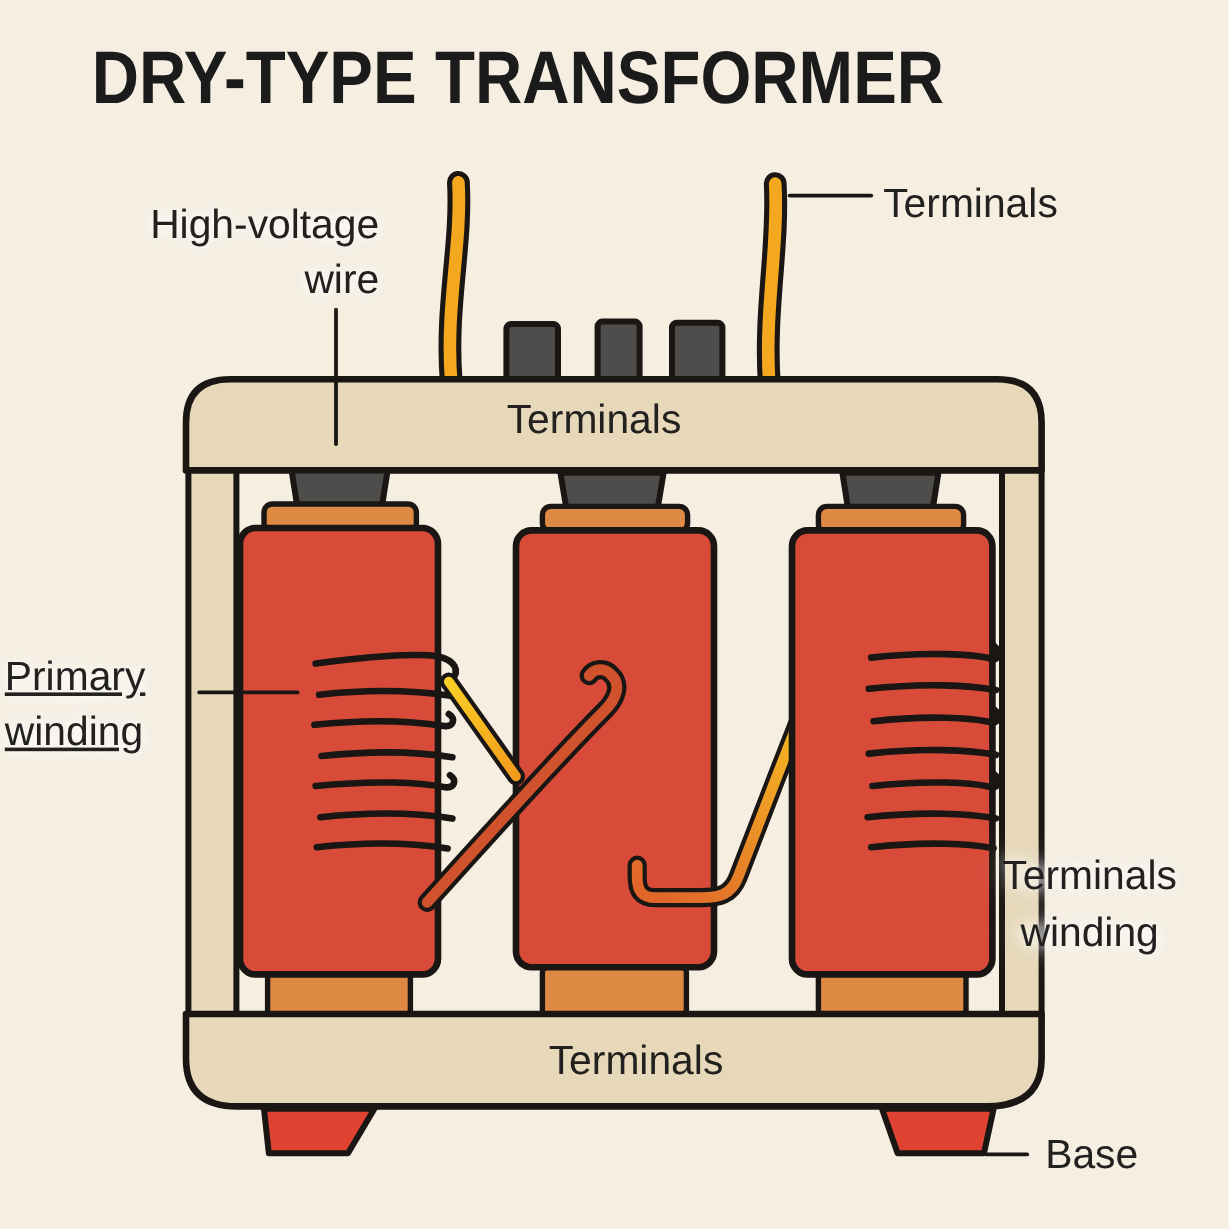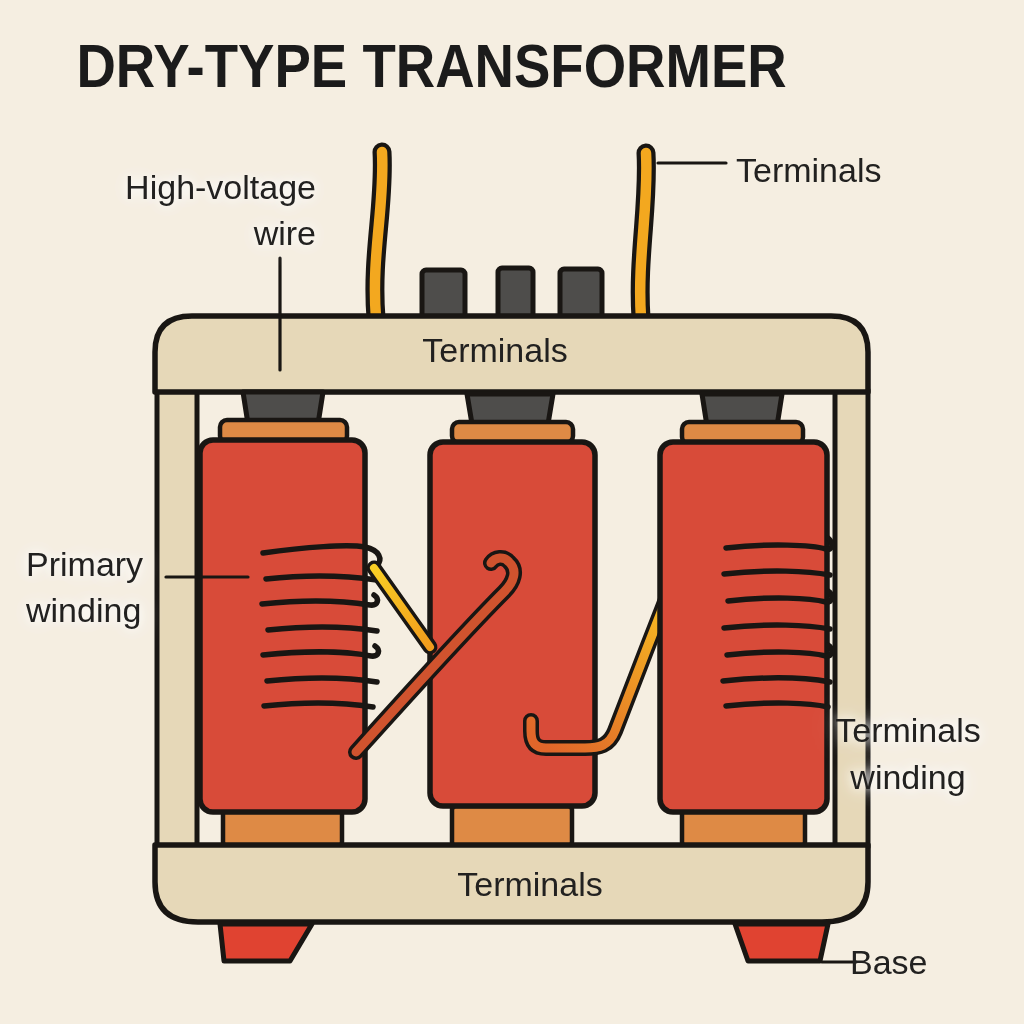--- a/index.html
+++ b/index.html
@@ -145,22 +145,22 @@
 
   <div class="title"><span>DRY-TYPE TRANSFORMER</span></div>
 
   <div class="label glow glowbox ta-r" style="left:40px; top:164px; width:276px;">High-voltage
 wire</div>
 
   <div class="label" style="left:736px; top:147px;">Terminals</div>
 
   <div class="label ta-c" style="left:375px; top:327px; width:240px;">Terminals</div>
 
-  <div class="label glow glowbox" style="left:26px; top:541px;">Primary
+  <div class="label glow glowbox" style="left:4px; top:541px;text-decoration:underline;">Primary
 winding</div>
 
   <div class="label glow glowbox ta-c" style="left:798px; top:707px; width:220px; line-height:47px;">Terminals
 winding</div>
 
   <div class="label ta-c" style="left:400px; top:861px; width:260px;">Terminals</div>
 
-  <div class="label" style="left:850px; top:939px;">Base</div>
+  <div class="label" style="left:871px; top:939px;">Base</div>
 </div>
 
 </body></html>

